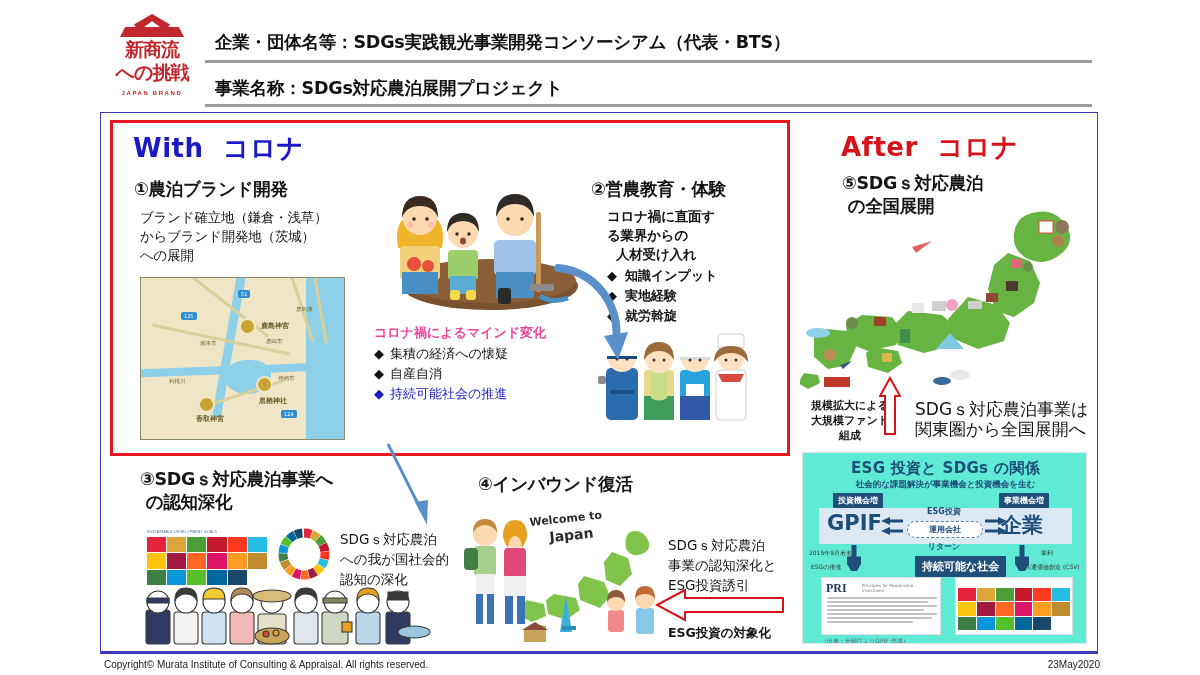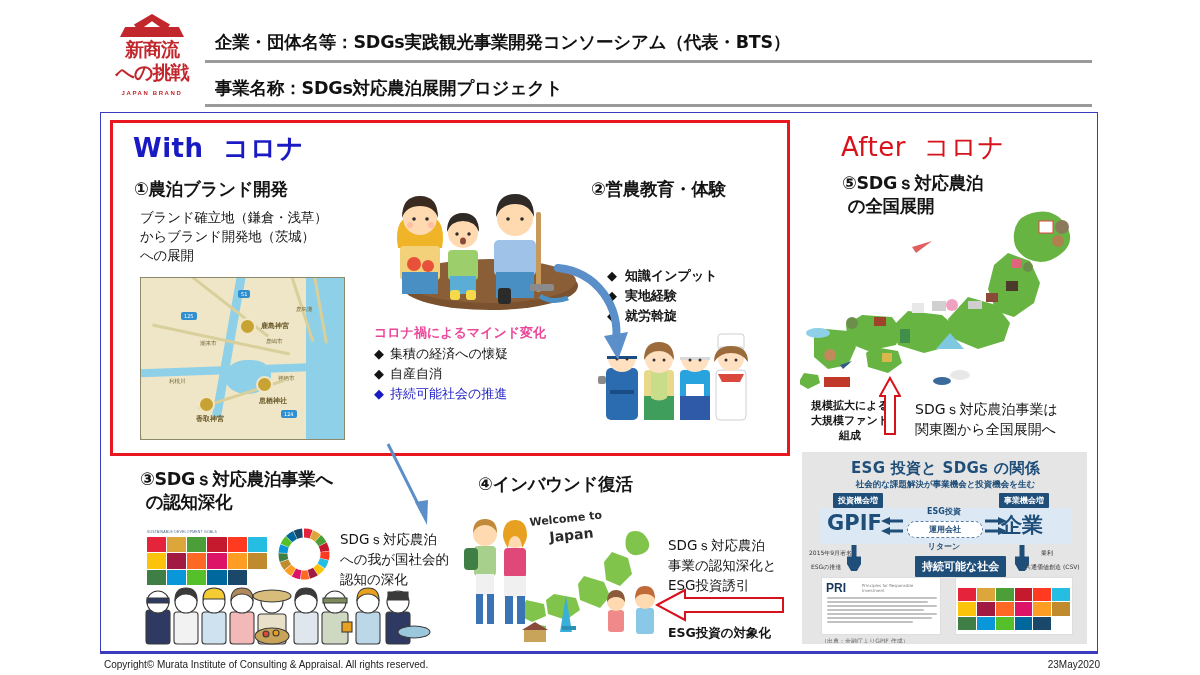--- a/index.html
+++ b/index.html
@@ -42,21 +42,21 @@
     border:1.5px solid #3b3bbf;box-sizing:border-box;background:#fff;}
 
   
   .redbox{position:absolute;left:110px;top:120px;width:680px;height:336px;
     border:3px solid #e8171f;box-sizing:border-box;background:#fff;}
 
   .with-title{position:absolute;left:133px;top:131px;
     font-size:26px;font-weight:700;color:#1a1ac4;letter-spacing:0.5px;
     font-family:"DejaVu Sans","Liberation Sans",sans-serif;}
   .after-title{position:absolute;left:841px;top:130px;
-    font-size:26px;font-weight:400;color:#d7121a;letter-spacing:0.5px;
+    font-size:26px;font-weight:700;color:#d7121a;letter-spacing:0.5px;
     font-family:"DejaVu Sans","Liberation Sans",sans-serif;}
 
   .sec-head{font-size:17.5px;font-weight:700;color:#141414;letter-spacing:-0.3px;
     font-family:"DejaVu Sans","Liberation Sans",sans-serif;line-height:23px;}
   .body-txt{font-size:13.5px;color:#141414;line-height:19px;letter-spacing:-0.2px;
     font-family:"DejaVu Sans","Liberation Sans",sans-serif;}
   .bold-txt{font-weight:700;}
 
   
   .s1-head{position:absolute;left:134px;top:178px;}
@@ -104,21 +104,21 @@
   .s2-item .dia{display:inline-block;width:18px;}
 
   
   .s5-head{position:absolute;left:842px;top:172px;}
   .jmap{position:absolute;left:800px;top:205px;width:285px;height:185px;}
   .fund-txt{position:absolute;left:800px;top:398px;width:100px;text-align:center;
     font-size:11px;font-weight:700;color:#141414;line-height:15px;
     font-family:"DejaVu Sans","Liberation Sans",sans-serif;}
   .uparrow{position:absolute;left:879px;top:376px;width:22px;height:60px;}
   .s5-note{position:absolute;left:915px;top:399px;width:175px;
-    font-size:14px;color:#141414;line-height:20px;
+    font-size:17px;color:#141414;line-height:20px;
     font-family:"DejaVu Sans","Liberation Sans",sans-serif;}
 
   
   .s3-head{position:absolute;left:140px;top:468px;width:260px;}
   .sdg-grid{position:absolute;left:147px;top:527px;width:120px;height:58px;}
   .sdg-title{position:absolute;left:0;top:0;width:120px;height:9px;background:#fff;
     display:flex;align-items:center;gap:2px;}
   .sdg-cells{position:absolute;left:0;top:10px;width:120px;height:48px;
     display:grid;grid-template-columns:repeat(6,1fr);grid-template-rows:repeat(3,1fr);gap:1px;}
   .sdg-cells div{border-radius:0.5px;}
@@ -133,41 +133,41 @@
   .inbound-img{position:absolute;left:462px;top:500px;width:220px;height:148px;}
   .s4-note{position:absolute;left:668px;top:535px;width:150px;
     font-size:13.5px;color:#141414;line-height:20px;
     font-family:"DejaVu Sans","Liberation Sans",sans-serif;}
   .esg-arrow{position:absolute;left:655px;top:588px;width:130px;height:34px;}
   .esg-arrow-lbl{position:absolute;left:668px;top:625px;font-size:12.5px;font-weight:700;
     color:#141414;font-family:"DejaVu Sans","Liberation Sans",sans-serif;}
 
   
   .esgpanel{position:absolute;left:802px;top:452px;width:285px;height:192px;
-    background:#e5e5e5;border:1px solid #e5e5e5;box-sizing:border-box;overflow:hidden;}
+    background:#5eead4;border:1px solid #e5e5e5;box-sizing:border-box;overflow:hidden;}
   .esg-title{position:absolute;left:0;top:6px;width:285px;text-align:center;
     font-size:15px;font-weight:700;color:#1f4e79;letter-spacing:0.3px;
     font-family:"DejaVu Sans","Liberation Sans",sans-serif;}
   .esg-sub{position:absolute;left:0;top:26px;width:285px;text-align:center;
     font-size:8.5px;font-weight:700;color:#1f4e79;
     font-family:"DejaVu Sans","Liberation Sans",sans-serif;}
   .esg-band{position:absolute;left:16px;top:55px;width:253px;height:36px;background:#dce9f5;}
   .esg-tag{position:absolute;background:#1f4e79;color:#fff;font-size:8px;font-weight:700;
     padding:2px 5px;border-radius:1px;white-space:nowrap;
     font-family:"DejaVu Sans","Liberation Sans",sans-serif;}
   .esg-big{position:absolute;font-size:21px;font-weight:700;color:#1f4e79;
     font-family:"DejaVu Sans","Liberation Sans",sans-serif;}
   .esg-mid{position:absolute;text-align:center;font-size:8px;color:#1f4e79;font-weight:700;
     white-space:nowrap;font-family:"DejaVu Sans","Liberation Sans",sans-serif;}
   .esg-tiny{position:absolute;font-size:6px;color:#333;white-space:nowrap;
     font-family:"DejaVu Sans","Liberation Sans",sans-serif;}
   .pri-box{position:absolute;left:18px;top:124px;width:120px;height:58px;
     background:#fff;border:1px solid #dedede;box-sizing:border-box;}
   .pri-logo{position:absolute;left:4px;top:3px;font-size:12px;font-weight:700;color:#17365d;
-    font-family:Liberation Sans, sans-serif;}
+    font-family:Liberation Serif, serif;}
   .pri-lines{position:absolute;left:5px;top:19px;width:110px;}
   .pri-lines div{height:1.5px;background:#c2c2c2;margin-bottom:2.5px;border-radius:1px;}
   .sdg-mini{position:absolute;left:152px;top:124px;width:118px;height:58px;background:#fff;
     border:1px solid #dedede;box-sizing:border-box;padding:2px;}
   .sdg-mini-cells{width:100%;height:42px;display:grid;
     grid-template-columns:repeat(6,1fr);grid-template-rows:repeat(3,1fr);gap:1px;margin-top:8px;}
 
   
   .arrow-svg{position:absolute;pointer-events:none;}
 
@@ -305,20 +305,23 @@
     </div>
     <div class="mind-item">
       <span class="dia">◆</span><span>自産自消</span>
     </div>
     <div class="mind-item mind-blue">
       <span class="dia">◆</span><span>持続可能社会の推進</span>
     </div>
   </div>
 
   <div class="sec-head s2-head">②営農教育・体験</div>
+  <div class="body-txt bold-txt s2-body">
+    コロナ禍に直面す<br>る業界からの<br>&nbsp;&nbsp;人材受け入れ
+  </div>
   <div class="s2-list">
     <div class="s2-item">
       <span class="dia">◆</span><span>知識インプット</span>
     </div>
     <div class="s2-item">
       <span class="dia">◆</span><span>実地経験</span>
     </div>
     <div class="s2-item">
       <span class="dia">◆</span><span>就労斡旋</span>
     </div>

